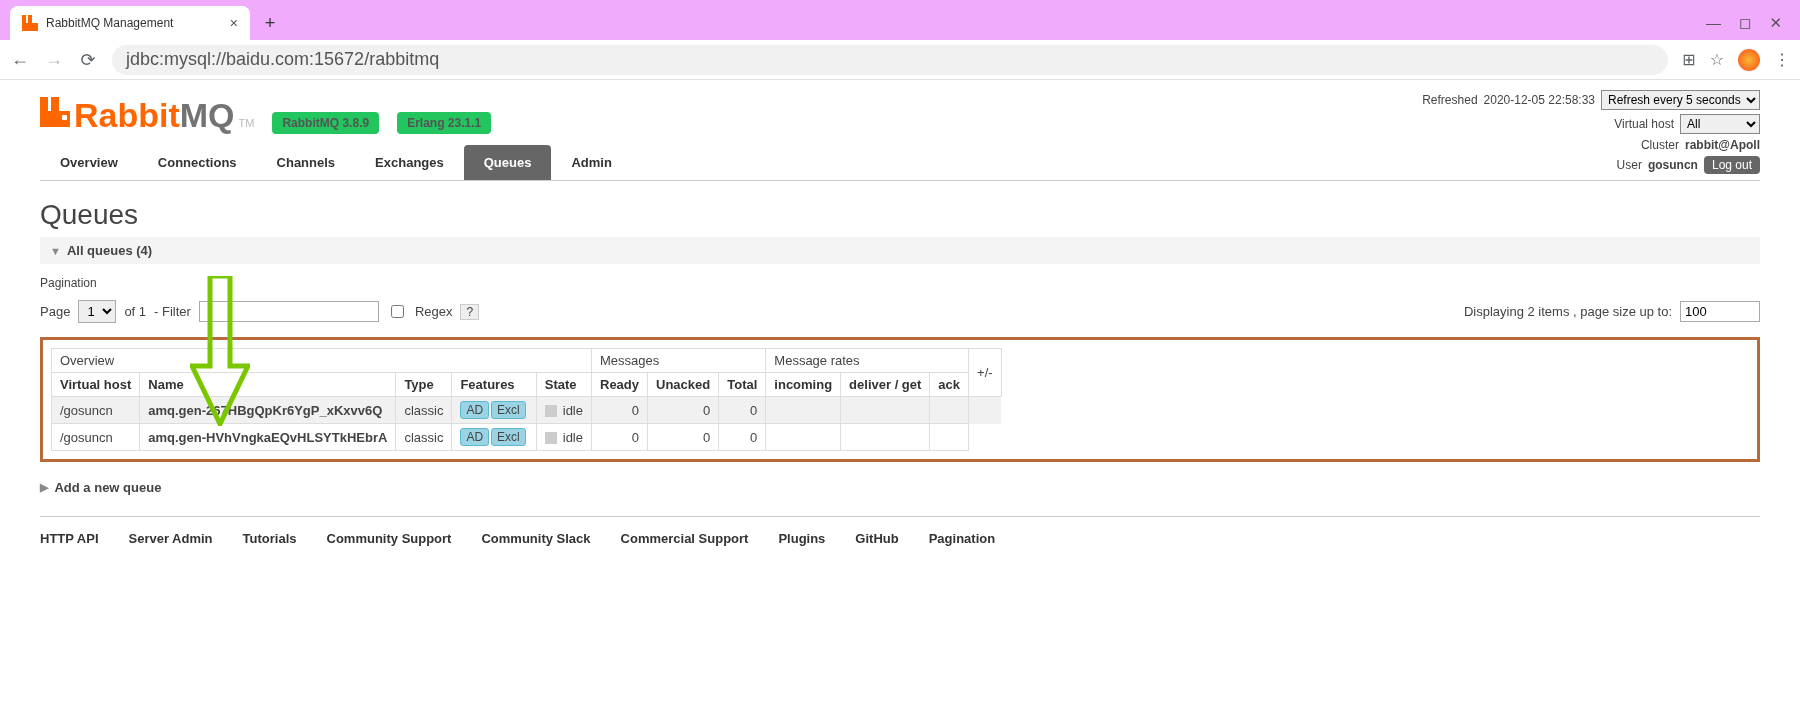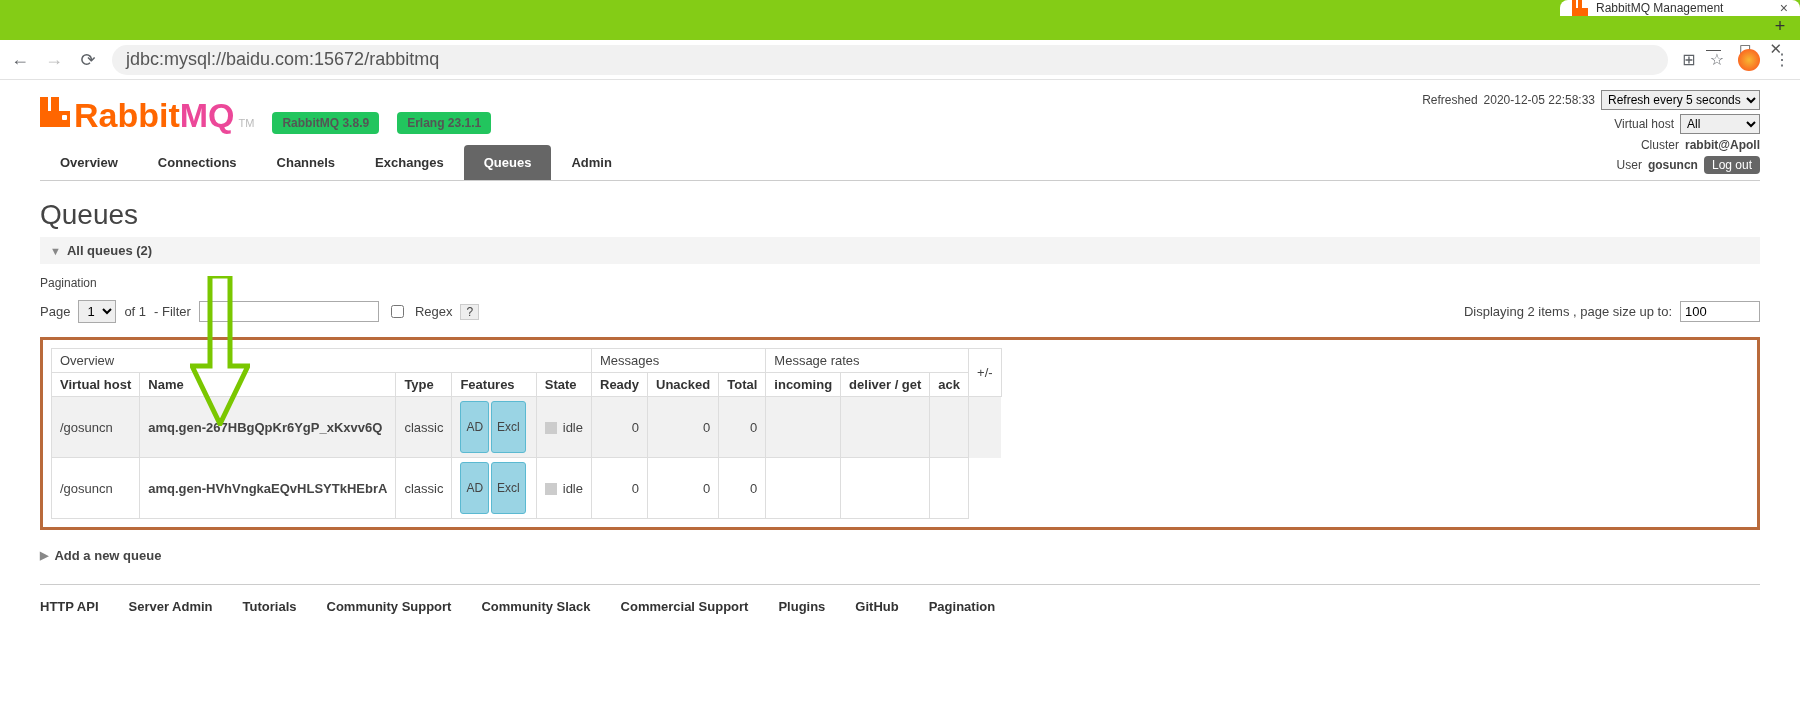--- a/index.html
+++ b/index.html
@@ -1,19 +1,19 @@
 <!DOCTYPE html>
 <html><head>
 <meta charset="utf-8">
 <style>
   * { box-sizing: border-box; }
   body { margin: 0; font-family: Arial, Helvetica, sans-serif; font-size: 13px; color: #444; background: #fff; }
 
   
-  .browser-chrome { background: #84cc16; height: 40px; display: flex; align-items: flex-end; flex-direction: column; }
+  .browser-chrome { background: #f0abfc; height: 40px; display: flex; align-items: flex-end; }
   .tab { background: #fff; height: 34px; margin-left: 10px; border-radius: 8px 8px 0 0; display: flex; align-items: center; padding: 0 12px; gap: 8px; min-width: 240px; }
   .tab-favicon { width: 16px; height: 16px; }
   .tab-title { flex: 1; font-size: 12px; color: #333; }
   .tab-close { color: #555; font-size: 14px; cursor: pointer; }
   .new-tab { width: 28px; height: 28px; display: flex; align-items: center; justify-content: center; color: #333; font-size: 18px; margin: 0 6px 3px 6px; cursor: pointer; }
   .window-controls { margin-left: auto; display: flex; gap: 18px; padding: 0 18px 8px 0; color: #555; }
   .window-controls span { cursor: pointer; font-size: 15px; }
 
   .toolbar { background: #fff; height: 40px; border-bottom: 1px solid #e2e2e2; display: flex; align-items: center; padding: 0 10px; gap: 14px; }
   .nav-icon { color: #5f6368; font-size: 18px; cursor: pointer; width: 20px; text-align: center; }
@@ -28,21 +28,21 @@
 
   .top-status { position: absolute; right: 40px; top: 10px; text-align: right; font-size: 12px; color: #444; }
   .top-status > div { margin-bottom: 4px; display: flex; justify-content: flex-end; align-items: center; gap: 6px; }
   .top-status select { border: 1px solid #888; font-size: 12px; padding: 1px 2px; }
   .logout-btn { background: #666; color: #ffffff; border: none; padding: 2px 8px; border-radius: 4px; font-size: 12px; cursor: pointer; }
 
   .logo-row { display: flex; align-items: baseline; gap: 18px; margin: 6px 0 10px 0; }
   .logo { display: flex; align-items: baseline; }
   .logo-text { font-size: 34px; font-weight: 700; }
   .logo-text .r { color: #ff6600; }
-  .logo-text .mq { color: #ec4899; }
+  .logo-text .mq { color: #737373; }
   .logo-tm { color: #bbb; font-size: 11px; margin-left: 4px; }
   .logo-icon { margin-right: 4px; }
   .version-badge { background: #22c55e; border-radius: 4px; padding: 4px 10px; font-size: 12px; color: #555; font-weight: bold; }
 
   .nav-tabs { display: flex; border-bottom: 1px solid #ccc; gap: 0; }
   .nav-tab { padding: 10px 20px; font-weight: 700; color: #333; cursor: pointer; }
   .nav-tab.active { background: #666; color: #fff; border-radius: 4px 4px 0 0; }
 
   h1.page-title { font-size: 28px; font-weight: 400; margin: 18px 0 6px 0; color: #444; }
 
@@ -60,21 +60,21 @@
   .page-size { width: 80px; }
 
   
   .table-wrap { border: 3px solid #b96a3b; padding: 8px; position: relative; margin-bottom: 12px; }
   table.queues { border-collapse: collapse; font-size: 13px; }
   table.queues th, table.queues td { border: 1px solid #ddd; padding: 4px 8px; text-align: left; vertical-align: middle; }
   table.queues th { background: #fff; font-weight: 700; color: #333; }
   table.queues .group-header th { font-weight: 400; color: #444; }
   table.queues tr.data-row:nth-child(odd) td { background: #f1f1f1; }
   table.queues td.num { text-align: right; }
-  .feat-badge { display: inline-block; background: #9ad4e4; border: 1px solid #5bb9d1; border-radius: 3px; padding: 18px 5px; font-size: 12px; margin-right: 2px; }
+  .feat-badge { display: inline-block; background: #9ad4e4; border: 1px solid #5bb9d1; border-radius: 3px; padding: 1px 5px; font-size: 12px; margin-right: 2px; }
   .state-dot { display: inline-block; width: 12px; height: 12px; background: #ccc; vertical-align: middle; margin-right: 6px; }
   .plusminus { border: 1px solid #ccc; padding: 2px 6px; font-size: 13px; cursor: pointer; background: #fff; }
 
   .footer-links { border-top: 1px solid #ccc; padding-top: 14px; display: flex; gap: 30px; font-size: 13px; font-weight: 700; color: #333; }
   .footer-links span { cursor: pointer; }
 
   
   .arrow-annot { position: absolute; left: 190px; top: 196px; pointer-events: none; }
 </style>
 </head>
@@ -157,21 +157,21 @@
     <div class="nav-tab">Channels</div>
     <div class="nav-tab">Exchanges</div>
     <div class="nav-tab active">Queues</div>
     <div class="nav-tab">Admin</div>
   </div>
 
   <h1 class="page-title">Queues</h1>
 
   <div class="section-row">
     <span class="disclosure">▼</span>
-    <span>All queues (2)</span>
+    <span>All queues (4)</span>
   </div>
 
   <div class="sub-label">Pagination</div>
 
   <div class="pagination-row">
     <span>Page</span>
     <select><option>1</option></select>
     <span>of 1</span>
     <span>- Filter</span>
     <input type="text" class="filter" style="">

